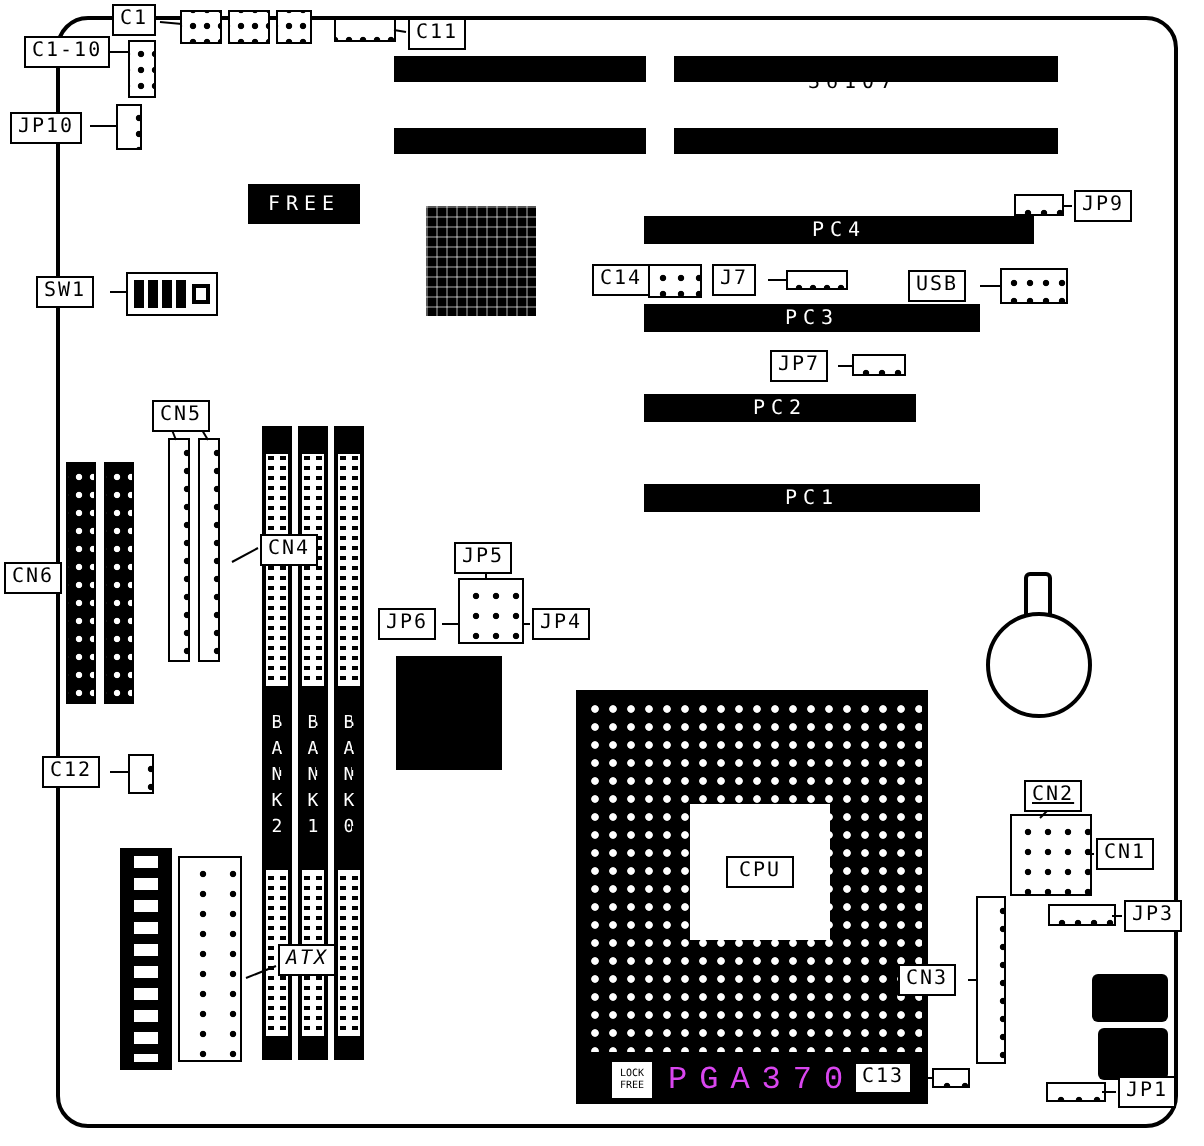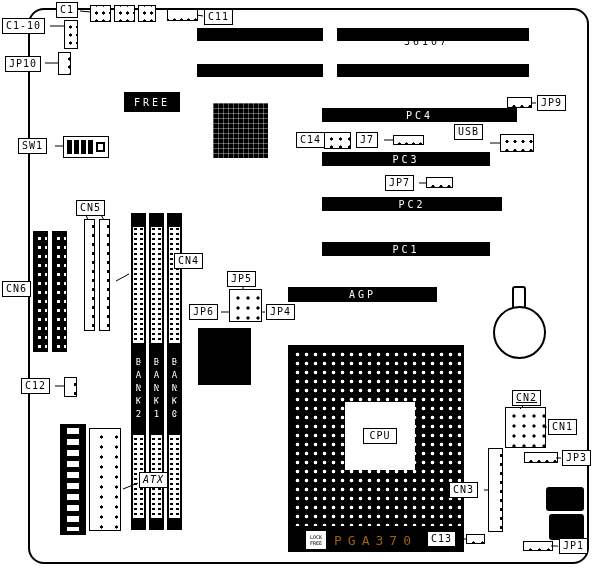--- a/index.html
+++ b/index.html
@@ -121,67 +121,67 @@
   #cpu-label { border:1px solid #000; background:#fff; font-size:10px; line-height:12px; padding:1px 5px; letter-spacing:1px; }
   #socket-strip {
     position:absolute; left:16px; bottom:1px; width:152px; height:22px; background:#000;
     display:flex; align-items:center;
   }
   #socket-logo {
     width:20px; height:18px; background:#fff; color:#000; margin:0 8px 0 2px;
     display:flex; flex-direction:column; align-items:center; justify-content:center;
     font-size:5px; line-height:6px;
   }
-  #pga-label { color:#a16207; font-size:13px; letter-spacing:6px; }
+  #pga-label { color:#d946ef; font-size:16px; letter-spacing:6px;font-family:Liberation Mono, monospace; }
 
   
   #battery-stick { position:absolute; left:512px; top:286px; width:14px; height:48px; border:2px solid #000; border-radius:3px; background:#fff; z-index:1; }
   #battery { position:absolute; left:493px; top:306px; width:53px; height:53px; border:2px solid #000; border-radius:50%; background:#fff; z-index:2; }
 
   
   #ps2-top    { position:absolute; left:546px; top:487px; width:38px; height:24px; background:#000; border-radius:3px; z-index:2; }
   #ps2-bottom { position:absolute; left:549px; top:514px; width:35px; height:26px; background:#000; border-radius:3px; z-index:2; }
 
   
   #part-number { position:absolute; left:404px; top:36px; font-size:10px; letter-spacing:3px; z-index:2; }
 
   
   #lbl-c1    { left:56px;  top:2px; }
-  #lbl-c1-10 { left:2px;   top:18px; }
+  #lbl-c1-10 { left:12px;   top:18px; }
   #lbl-c11   { left:204px; top:9px; }
   #lbl-jp10  { left:5px;   top:56px; }
   #lbl-sw1   { left:18px;  top:138px; }
   #lbl-jp9   { left:537px; top:95px; }
   #lbl-c14   { left:296px; top:132px; }
   #lbl-j7    { left:356px; top:132px; }
-  #lbl-usb   { left:454px; top:124px; }
+  #lbl-usb   { left:454px; top:135px; }
   #lbl-jp7   { left:385px; top:175px; }
   #lbl-cn5   { left:76px;  top:200px; }
   #lbl-cn6   { left:2px;   top:281px; }
-  #lbl-cn4   { left:130px; top:253px;margin-left:44px; }
+  #lbl-cn4   { left:130px; top:267px; }
   #lbl-jp5   { left:227px; top:271px; }
   #lbl-jp6   { left:189px; top:304px; }
   #lbl-jp4   { left:266px; top:304px; }
   #lbl-c12   { left:21px;  top:378px; }
   #lbl-atx   { left:139px; top:472px;font-style:italic; }
   #lbl-cn2   { left:512px; top:390px;text-decoration:underline; }
   #lbl-cn1   { left:548px; top:419px; }
   #lbl-jp3   { left:562px; top:450px; }
   #lbl-cn3   { left:449px; top:482px; }
   #lbl-c13   { left:427px; top:531px; }
   #lbl-jp1   { left:559px; top:538px; }
 
   
   #slot-isa-1a { left:197px; top:28px;  width:126px; height:13px; }
   #slot-isa-1b { left:337px; top:28px;  width:192px; height:13px; }
   #slot-isa-2a { left:197px; top:64px;  width:126px; height:13px; }
   #slot-isa-2b { left:337px; top:64px;  width:192px; height:13px; }
   #slot-pc4 { left:322px; top:108px; width:195px; height:14px; }
   #slot-pc3 { left:322px; top:152px; width:168px; height:14px; }
-  #slot-pc2 { left:322px; top:197px; width:180px; height:14px; }
+  #slot-pc2 { left:322px; top:197px; width:136px; height:14px; }
   #slot-pc1 { left:322px; top:242px; width:168px; height:14px; }
   #slot-agp { left:288px; top:287px; width:149px; height:15px; }
 </style>
 </head>
 <body>
 
 <div id="canvas">
 
   <div id="board"></div>
 
@@ -227,23 +227,20 @@
   </div>
   <div class="bar" id="slot-pc3">
     <span class="slot-text">PC3</span>
   </div>
   <div class="bar" id="slot-pc2">
     <span class="slot-text">PC2</span>
   </div>
   <div class="bar" id="slot-pc1">
     <span class="slot-text">PC1</span>
   </div>
-  <div class="bar" id="slot-agp">
-    <span class="slot-text">AGP</span>
-  </div>
 
   <div id="chip-bios">
     <span>FREE</span>
   </div>
   <div id="chip-grid"></div>
   <div id="chip-solid"></div>
 
   <div class="pins" id="conn-c1-a"></div>
   <div class="pins" id="conn-c1-b"></div>
   <div class="pins" id="conn-c1-c"></div>

